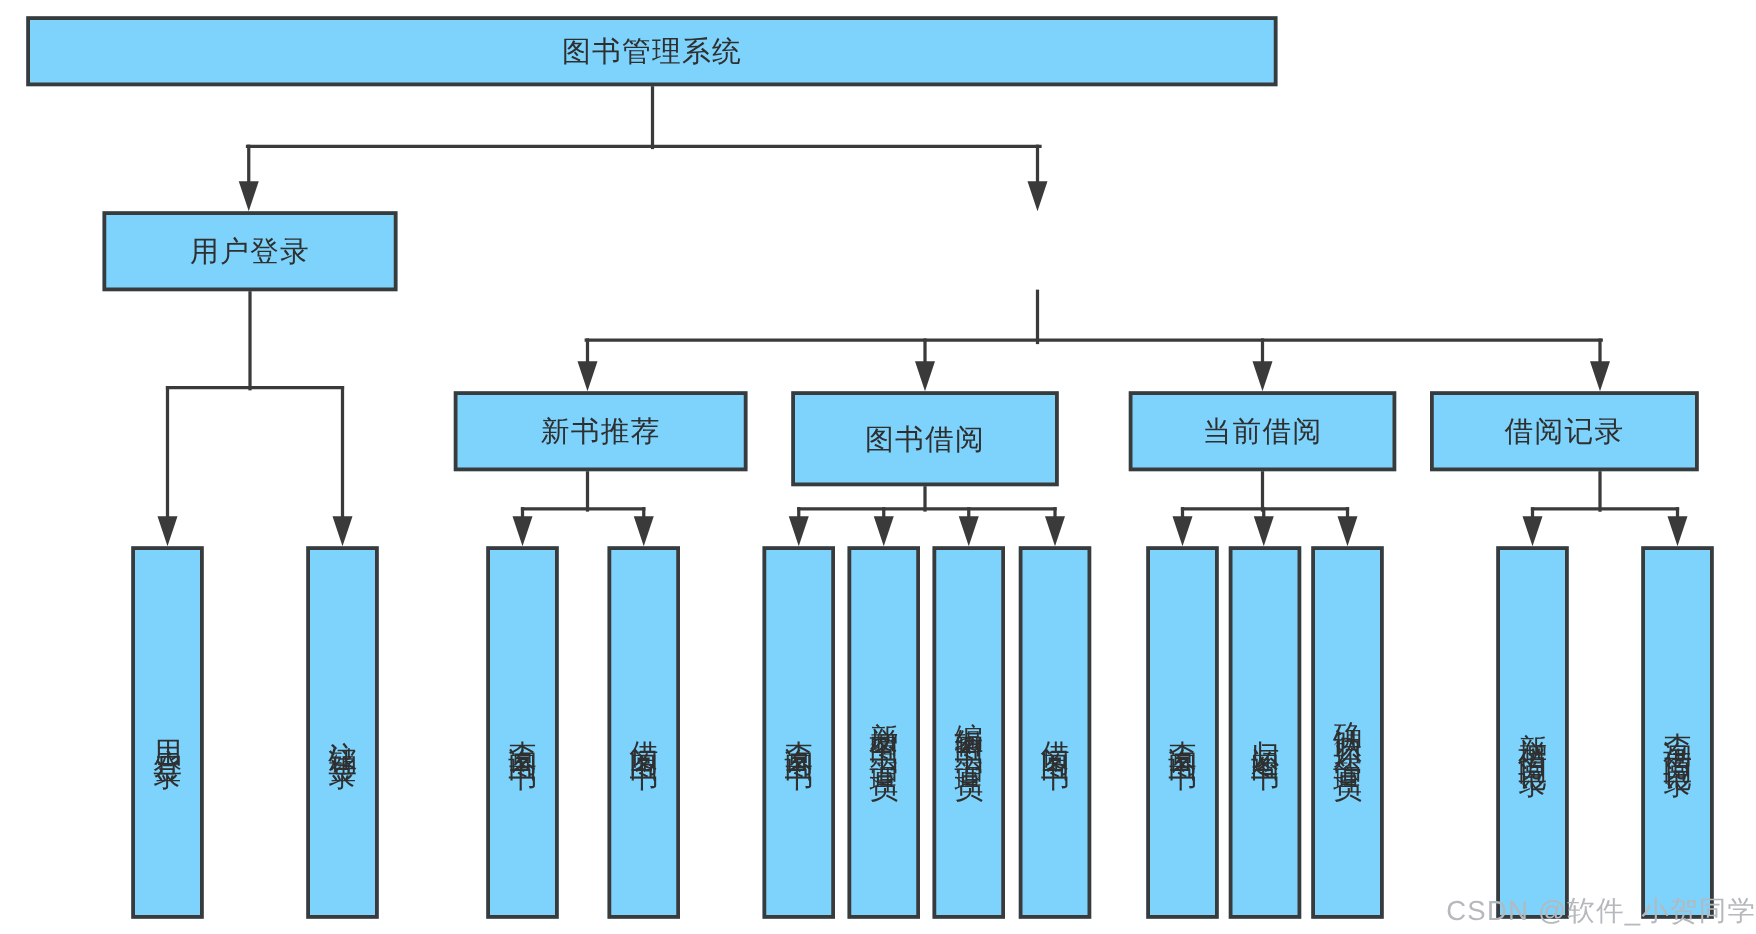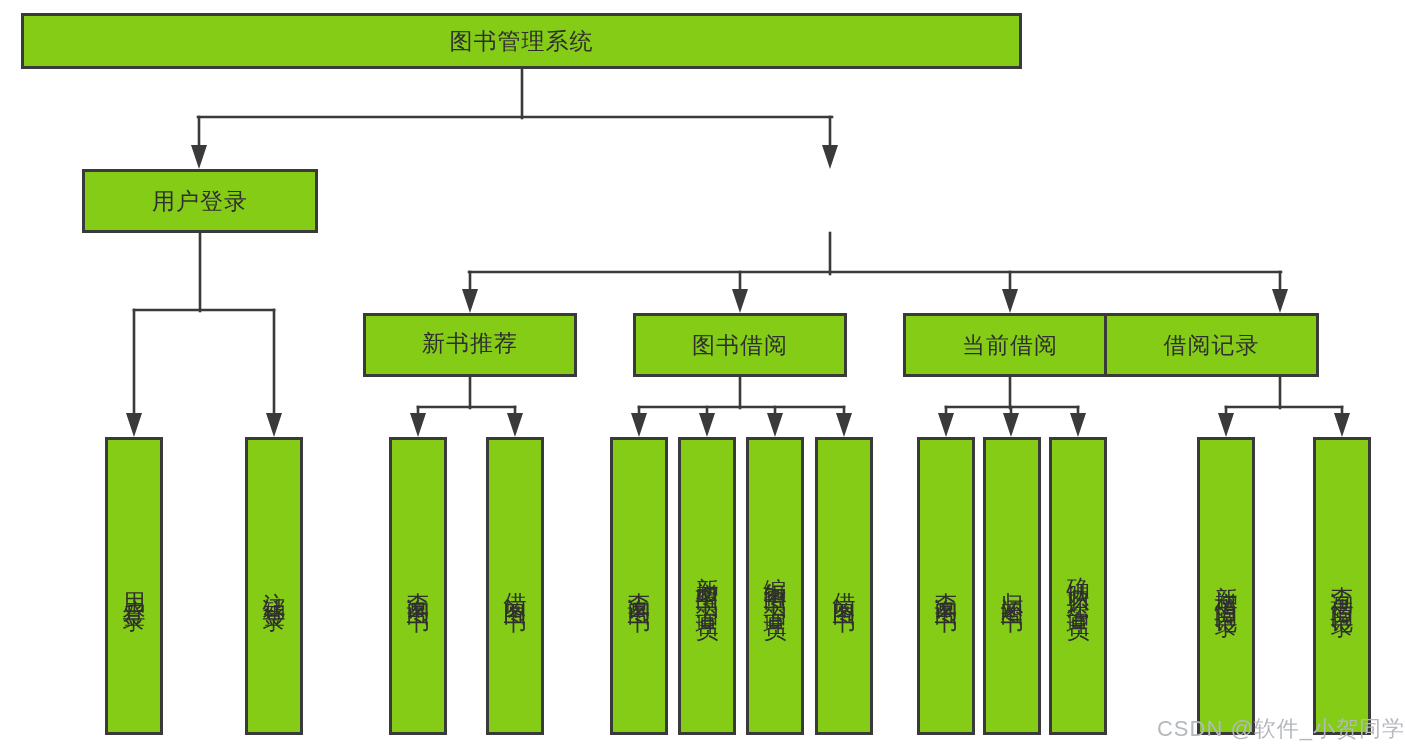--- a/index.html
+++ b/index.html
@@ -19,21 +19,21 @@
     overflow:hidden;
   }
   .connectors{
     position:absolute;
     left:0;top:0;
     pointer-events:none;
   }
   .box{
     position:absolute;
     box-sizing:border-box;
-    background:#84cc16;
+    background:#7dd3fc;
     border:3px solid var(--border);
     display:flex;
     align-items:center;
     justify-content:center;
     color:var(--text);
     font-size:23px;
     letter-spacing:1px;
     text-align:center;
     line-height:1;
     white-space:nowrap;
@@ -115,30 +115,30 @@
     </svg>
 
   <div class="box" style="left:21px;top:13px;width:1001px;height:56px;">
     <span>图书管理系统</span>
   </div>
 
   <div class="box" style="left:82px;top:169px;width:236px;height:64px;">
     <span>用户登录</span>
   </div>
 
-  <div class="box" style="left:363px;top:313px;width:214px;height:64px;font-family:Liberation Mono, monospace;">
+  <div class="box" style="left:363px;top:313px;width:235px;height:64px;">
     <span>新书推荐</span>
   </div>
-  <div class="box" style="left:633px;top:313px;width:214px;height:64px;">
+  <div class="box" style="left:633px;top:313px;width:214px;height:76px;">
     <span>图书借阅</span>
   </div>
   <div class="box" style="left:903px;top:313px;width:214px;height:64px;">
     <span>当前借阅</span>
   </div>
-  <div class="box" style="left:1104px;top:313px;width:215px;height:64px;">
+  <div class="box" style="left:1144px;top:313px;width:215px;height:64px;">
     <span>借阅记录</span>
   </div>
 
   <div class="box vbox" style="left:105px;top:437px;width:58px;height:298px;">
     <span>用户登录</span>
   </div>
   <div class="box vbox" style="left:245px;top:437px;width:58px;height:298px;">
     <span>注销登录</span>
   </div>
 

